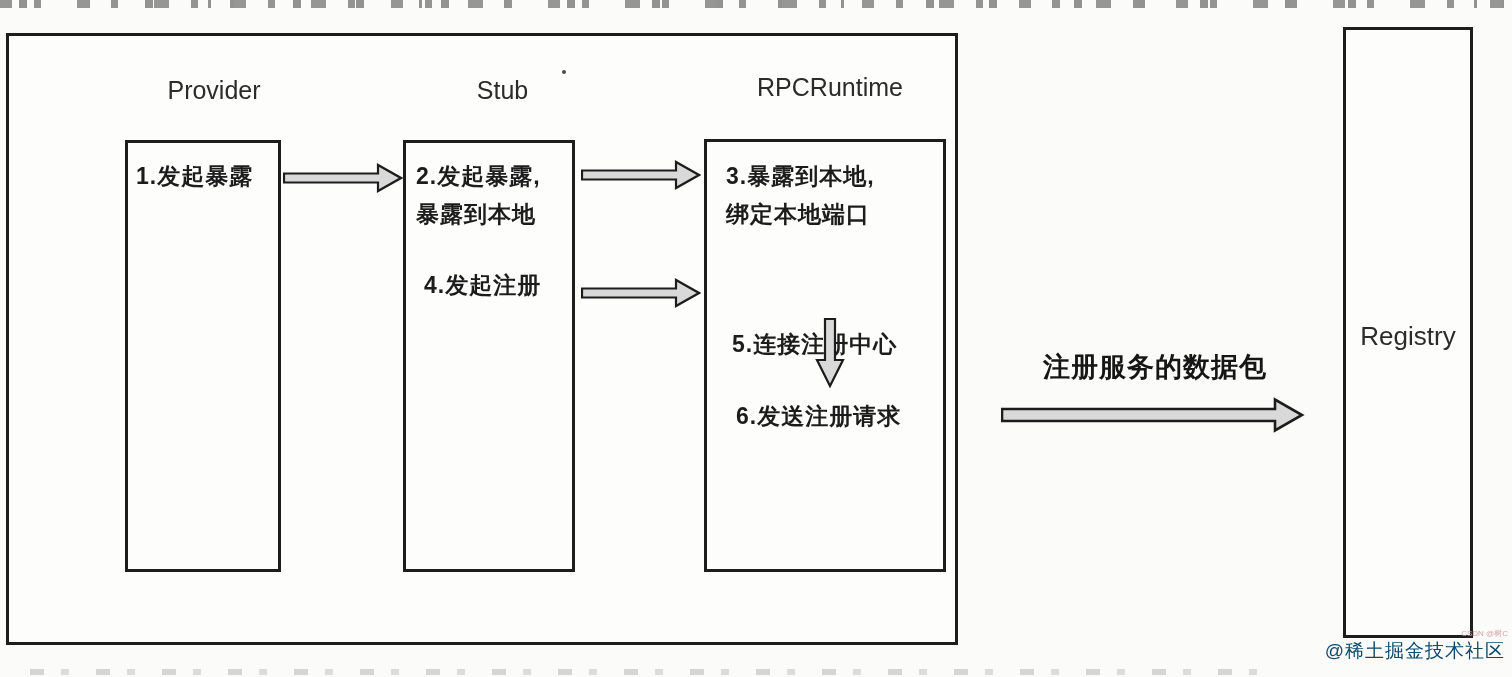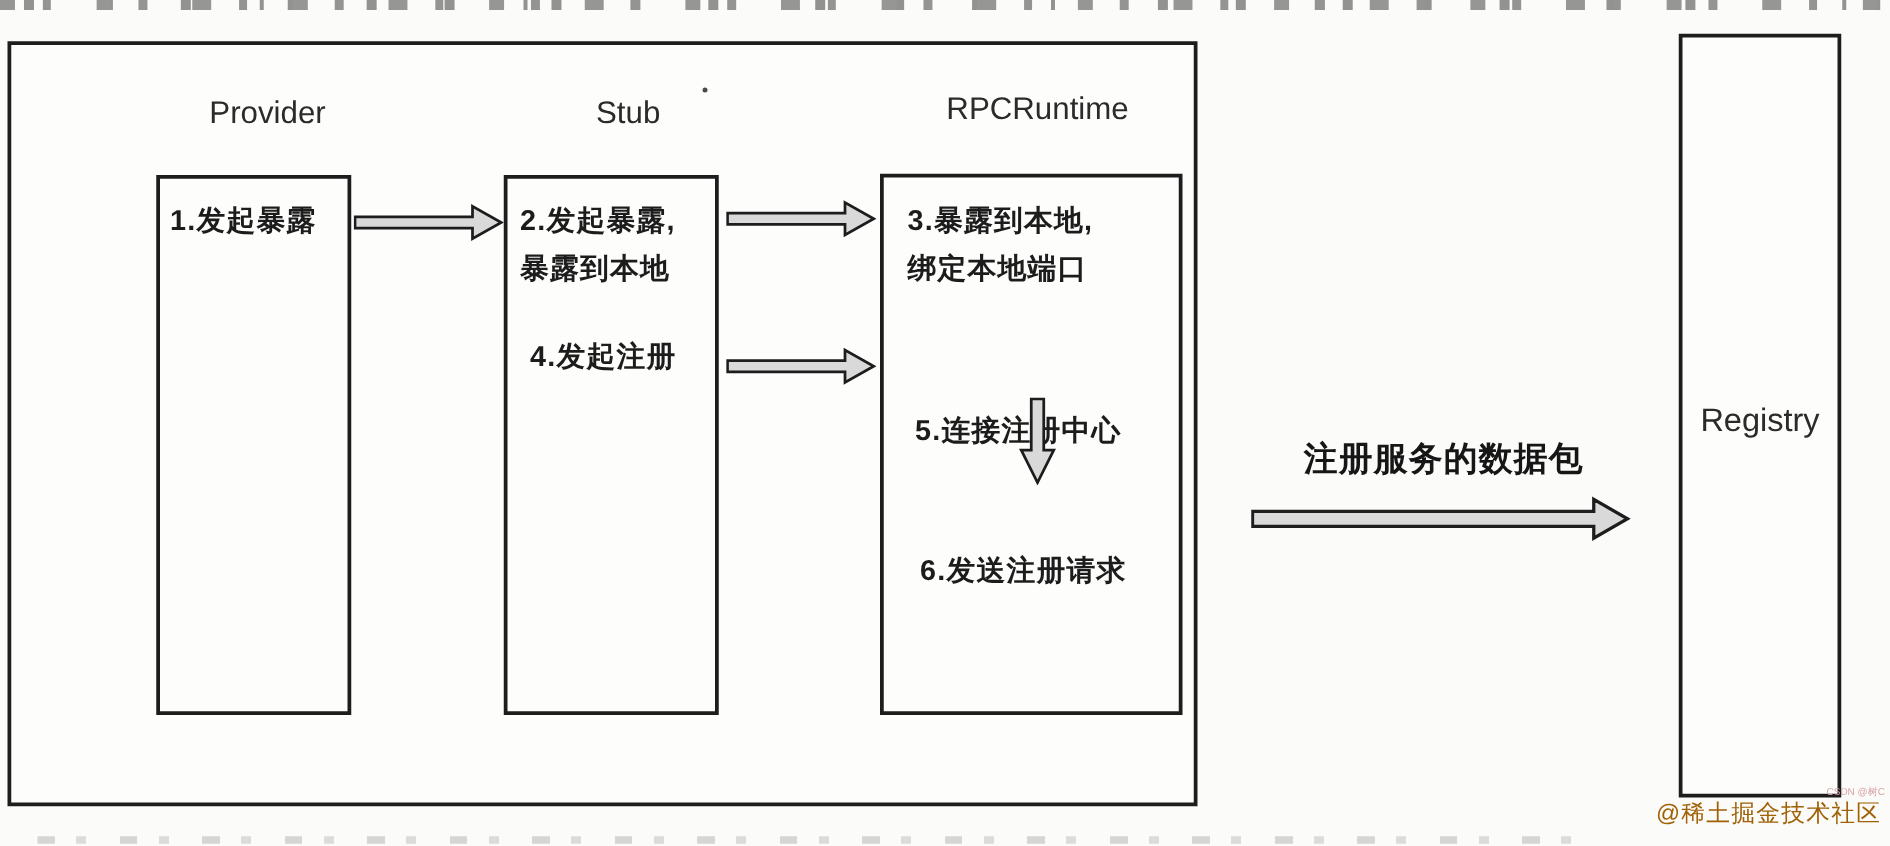--- a/index.html
+++ b/index.html
@@ -35,31 +35,31 @@
   .stub-dot{position:absolute;left:562px;top:70px;width:4px;height:4px;background:#4a4a4a;border-radius:50%;}
   .step{
     position:absolute;font-size:23px;font-weight:600;line-height:38px;
     white-space:pre-line;color:#1c1c1c;letter-spacing:1px;
   }
   .s1{left:136px;top:157px;}
   .s2{left:416px;top:157px;}
   .s4{left:424px;top:266px;}
   .s3{left:726px;top:157px;}
   .s5{left:732px;top:281px;margin-top:44px;}
-  .s6{left:736px;top:397px;margin-top:40px;}
+  .s6{left:736px;top:397px;}
   .arrow{position:absolute;}
   .arrow polygon{fill:#d9d9d9;stroke:#1d1d1d;stroke-width:2.2;stroke-linejoin:miter;}
   .a-big polygon{stroke-width:2.6;}
   .transfer-label{
     position:absolute;left:1020px;top:349px;width:270px;text-align:center;
     font-size:27px;font-weight:700;color:#161616;letter-spacing:1px;
   }
   .wm-juejin{
     position:absolute;left:1305px;top:638px;width:200px;text-align:right;
-    font-size:19px;color:#a16207;letter-spacing:1px;font-weight:500;
+    font-size:19px;color:#0c4a6e;letter-spacing:1px;font-weight:500;
   }
   .wm-csdn{
     position:absolute;left:1408px;top:628px;width:100px;text-align:right;
     font-size:8px;color:#d8a3a8;
   }
 </style>
 </head>
 <body>
 
 <div id="page">

